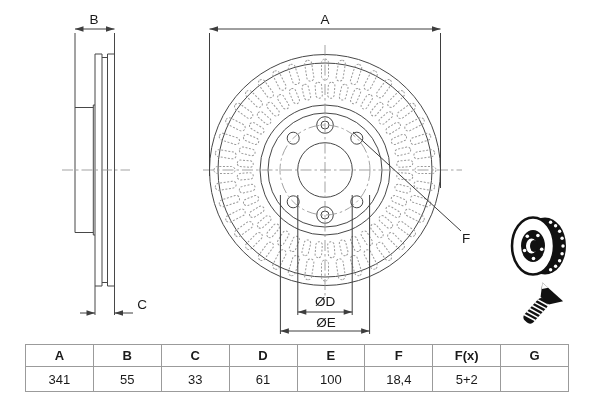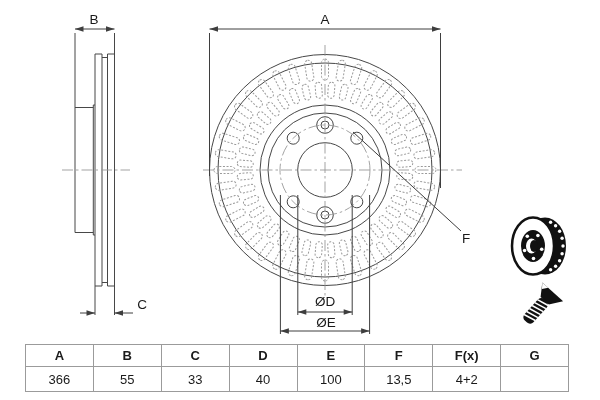--- a/index.html
+++ b/index.html
@@ -240,24 +240,24 @@
       <td>A</td>
       <td>B</td>
       <td>C</td>
       <td>D</td>
       <td>E</td>
       <td>F</td>
       <td>F(x)</td>
       <td>G</td>
     </tr>
     <tr class="val">
-      <td>366</td>
+      <td>341</td>
       <td>55</td>
       <td>33</td>
-      <td>40</td>
+      <td>61</td>
       <td>100</td>
-      <td>13,5</td>
-      <td>4+2</td>
+      <td>18,4</td>
+      <td>5+2</td>
       <td></td>
     </tr>
   </tbody>
     </table>
 </div>
 
 </body></html>

